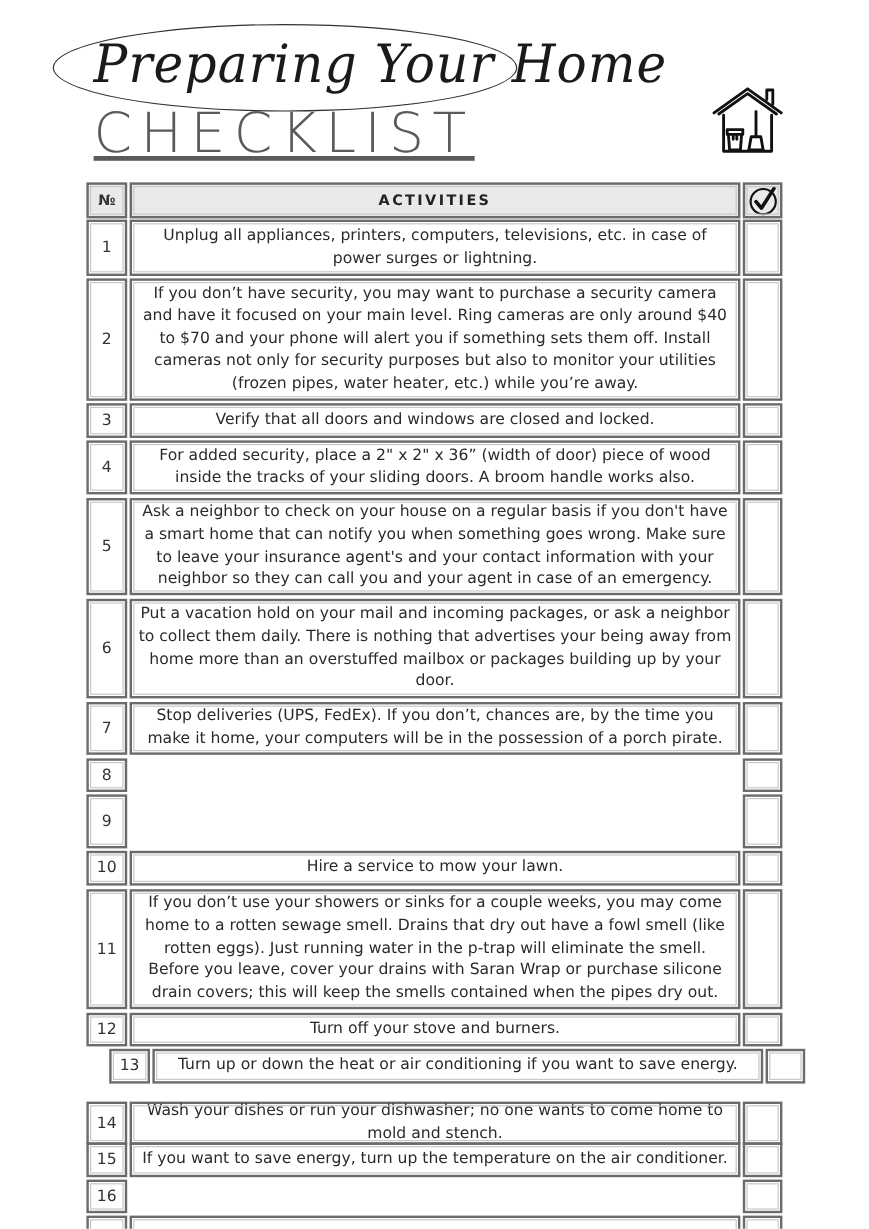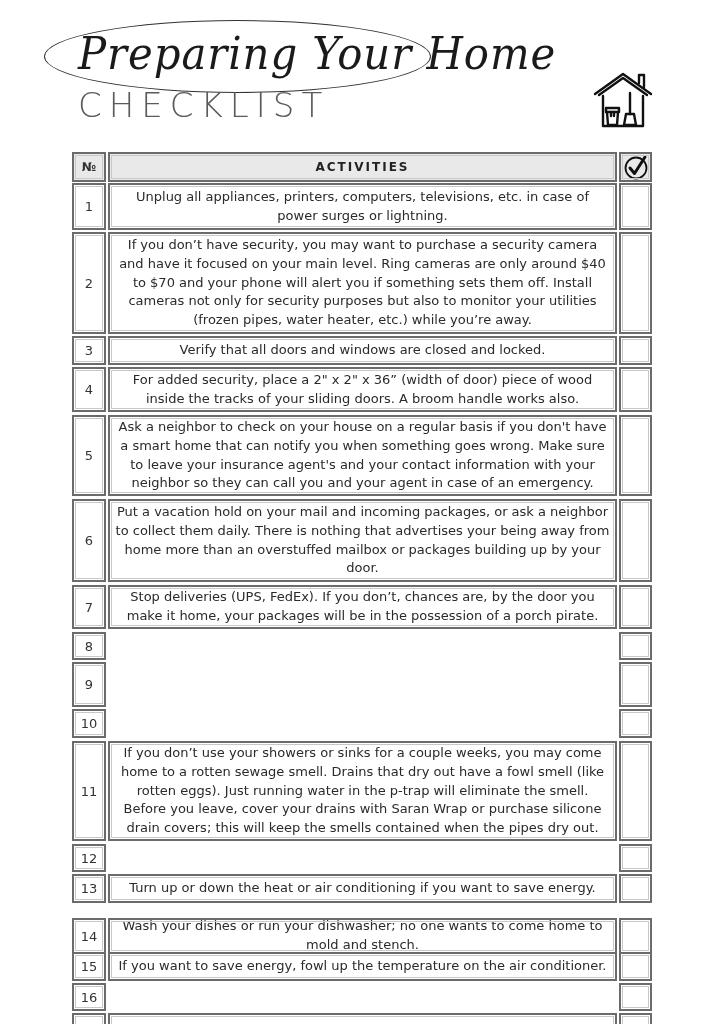--- a/index.html
+++ b/index.html
@@ -7,22 +7,22 @@
          font-family: "DejaVu Sans", sans-serif; color: #222; }
 
   
   .title-wrap { position: absolute; left: 0; top: 0; width: 612px; height: 145px; }
   .title-oval { position: absolute; left: 44px; top: 20px; width: 387px; height: 73px;
                 border: 1px solid #333; border-radius: 50%; box-sizing: border-box; }
   .title-script { position: absolute; left: 78px; top: 28px; font-family: "DejaVu Serif", serif;
                   font-style: italic; font-size: 44px; letter-spacing: 1px; color: #1a1a1a;
                   white-space: nowrap; transform: scaleX(0.95); transform-origin: left; }
   .title-main { position: absolute; left: 78px; top: 88px; font-family: "DejaVu Sans", sans-serif;
-                font-weight: 300; font-size: 34px; letter-spacing: 7px; color: #5b5b5b;
-                white-space: nowrap; line-height: 1; }
+                font-weight: 300; font-size: 46px; letter-spacing: 7px; color: #5b5b5b;
+                white-space: nowrap; line-height: 1; text-decoration: underline; }
   .house-icon { position: absolute; left: 593px; top: 70px; width: 60px; height: 58px; }
 
   
   .tbl { position: absolute; left: 72px; top: 152px; width: 580px; }
   .row { position: absolute; left: 0; width: 580px; }
   .cell { position: absolute; top: 0; bottom: 0; box-sizing: border-box;
           border: 2px solid #6b6b6b; outline: 1px solid #c8c8c8; outline-offset: -4px;
           display: flex; align-items: center; justify-content: center; text-align: center; }
   .c-num { left: 0; width: 34px; font-size: 13px; color: #333; }
   .c-act { left: 36px; width: 509px; font-size: 13px; line-height: 18.7px; color: #2a2a2a;
@@ -89,57 +89,59 @@
       <div class="cell c-act">Ask a neighbor to check on your house on a regular basis if you don't have a smart home that can notify you when something goes wrong. Make sure to leave your insurance agent's and your contact information with your neighbor so they can call you and your agent in case of an emergency.</div>
       <div class="cell c-chk"></div>
     </div>
     <div class="row" style="top: 347px; height: 83px;">
       <div class="cell c-num">6</div>
       <div class="cell c-act">Put a vacation hold on your mail and incoming packages, or ask a neighbor to collect them daily. There is nothing that advertises your being away from home more than an overstuffed mailbox or packages building up by your door.</div>
       <div class="cell c-chk"></div>
     </div>
     <div class="row" style="top: 433px; height: 44px;">
       <div class="cell c-num">7</div>
-      <div class="cell c-act">Stop deliveries (UPS, FedEx). If you don’t, chances are, by the door you make it home, your packages will be in the possession of a porch pirate.</div>
+      <div class="cell c-act">Stop deliveries (UPS, FedEx). If you don’t, chances are, by the time you make it home, your computers will be in the possession of a porch pirate.</div>
       <div class="cell c-chk"></div>
     </div>
     <div class="row" style="top: 480px; height: 28px;">
       <div class="cell c-num">8</div>
       <div class="cell c-chk"></div>
     </div>
     <div class="row" style="top: 510px; height: 45px;">
       <div class="cell c-num">9</div>
       <div class="cell c-chk"></div>
     </div>
     <div class="row" style="top: 557px; height: 29px;">
       <div class="cell c-num">10</div>
+      <div class="cell c-act">Hire a service to mow your lawn.</div>
       <div class="cell c-chk"></div>
     </div>
     <div class="row" style="top: 589px; height: 100px;">
       <div class="cell c-num">11</div>
       <div class="cell c-act">If you don’t use your showers or sinks for a couple weeks, you may come home to a rotten sewage smell. Drains that dry out have a fowl smell (like rotten eggs). Just running water in the p-trap will eliminate the smell. Before you leave, cover your drains with Saran Wrap or purchase silicone drain covers; this will keep the smells contained when the pipes dry out.</div>
       <div class="cell c-chk"></div>
     </div>
     <div class="row" style="top: 692px; height: 28px; padding-left: 24px;">
       <div class="cell c-num">12</div>
+      <div class="cell c-act">Turn off your stove and burners.</div>
       <div class="cell c-chk"></div>
     </div>
-    <div class="row" style="top: 722px; height: 29px;">
+    <div class="row" style="top: 722px; height: 29px; margin-left: 19px;">
       <div class="cell c-num">13</div>
       <div class="cell c-act">Turn up or down the heat or air conditioning if you want to save energy.</div>
       <div class="cell c-chk"></div>
     </div>
     <div class="row" style="top: 766px; height: 36px;">
       <div class="cell c-num">14</div>
       <div class="cell c-act">Wash your dishes or run your dishwasher; no one wants to come home to mold and stench.</div>
       <div class="cell c-chk"></div>
     </div>
     <div class="row" style="top: 800px; height: 29px;">
       <div class="cell c-num">15</div>
-      <div class="cell c-act">If you want to save energy, fowl up the temperature on the air conditioner.</div>
+      <div class="cell c-act">If you want to save energy, turn up the temperature on the air conditioner.</div>
       <div class="cell c-chk"></div>
     </div>
     <div class="row" style="top: 831px; height: 28px;">
       <div class="cell c-num">16</div>
       <div class="cell c-chk"></div>
     </div>
     <div class="row" style="top: 861px; height: 60px;">
       <div class="cell c-num"></div>
       <div class="cell c-act"></div>
       <div class="cell c-chk"></div>

